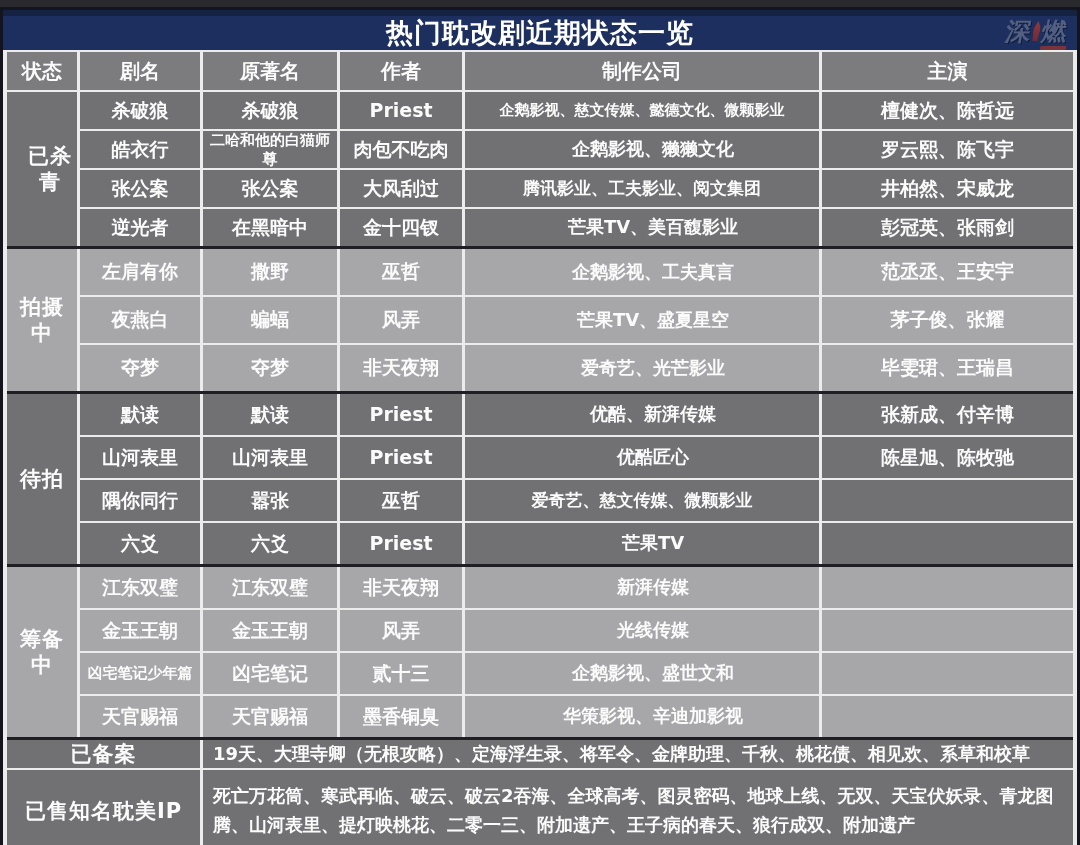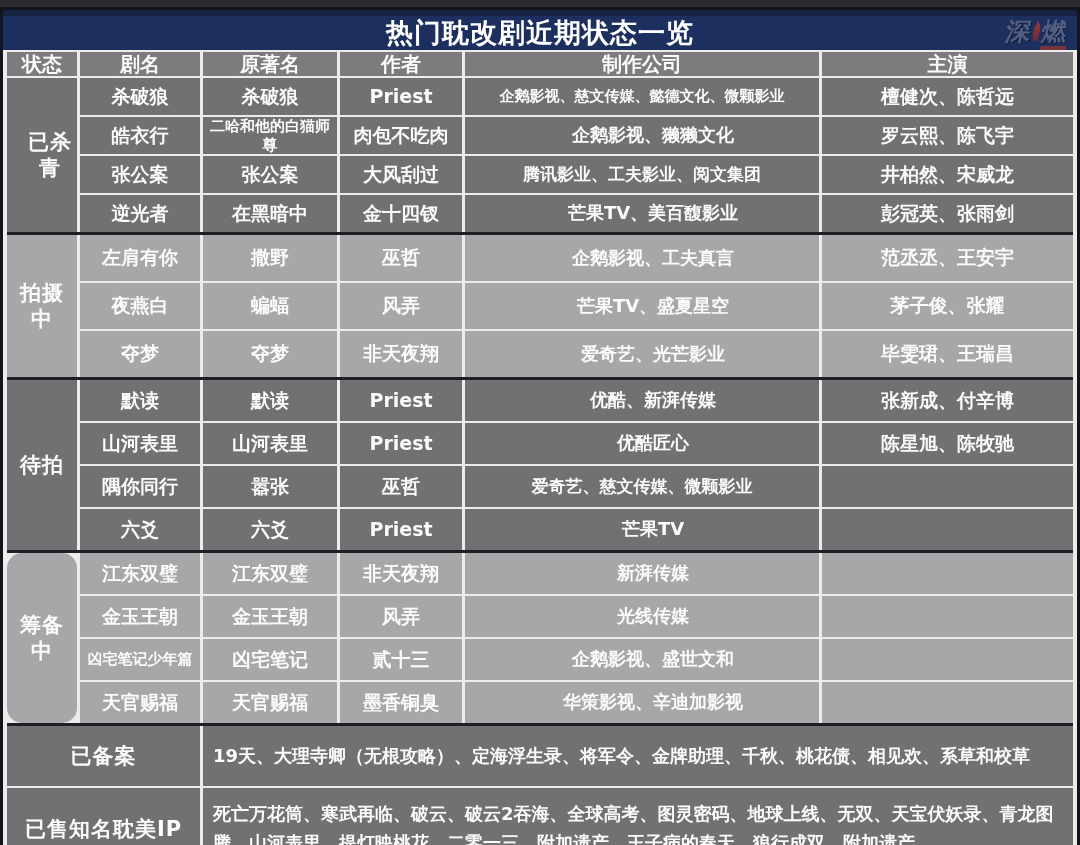--- a/index.html
+++ b/index.html
@@ -57,21 +57,21 @@
   }
   .cell{
     display:flex;align-items:center;justify-content:center;
     text-align:center;color:#fbfbfb;font-weight:bold;
     padding:0 4px;line-height:1.25;
   }
   .dark  .cell{background:#717174;}
   .light .cell{background:#a7a7aa;}
 
   .header-row{margin-top:2px;}
-  .header-row .cell{background:#7c7c7f;height:24px;font-size:20px;}
+  .header-row .cell{background:#7c7c7f;height:38px;font-size:20px;}
 
   .section{border-top:3px solid #1e1e24;}
   .section.first{border-top:none;margin-top:2px;}
   .s1 .grid{grid-auto-rows:37px;}
   .s2 .grid{grid-auto-rows:46px;}
   .s3 .grid{grid-auto-rows:41px;}
   .s4 .grid{grid-auto-rows:41px;}
 
   .status-cell{font-size:21px;letter-spacing:1px;}
   .fs19{font-size:19px;}
@@ -83,21 +83,21 @@
   .footer{border-top:3px solid #1e1e24;}
   .fgrid{
     display:grid;grid-template-columns:193px 1fr;gap:2px 3px;background:#ececec;
   }
   .fgrid .cell{background:#717174;}
   .f-label{font-size:21px;letter-spacing:1px;}
   .f-content{
     justify-content:flex-start;text-align:left;
     font-size:18px;padding:12px 10px;line-height:1.6;
   }
-  .f1 .cell{height:60px;}
+  .f1 .cell{height:28px;}
   .f2 .cell{min-height:62px;}
 </style>
 </head>
 <body>
 
 <div class="sheet">
 
   <div class="title-bar">
     <span class="title-text">热门耽改剧近期状态一览</span>
     <span class="logo">
@@ -183,21 +183,21 @@
           <div class="cell fs19"></div>
           <div class="cell fs19">六爻</div>
           <div class="cell fs19">六爻</div>
           <div class="cell fs19">Priest</div>
           <div class="cell fs18">芒果TV</div>
           <div class="cell fs19"></div>
         </div>
       </div>
       <div class="section s4 light">
         <div class="grid">
-          <div class="cell status-cell" style="grid-row: 1 / span 4; border-radius: 15px;">筹备中</div>
+          <div class="cell status-cell" style="grid-row: 1 / span 4;">筹备中</div>
           <div class="cell fs19">江东双璧</div>
           <div class="cell fs19">江东双璧</div>
           <div class="cell fs19">非天夜翔</div>
           <div class="cell fs18">新湃传媒</div>
           <div class="cell fs19"></div>
           <div class="cell fs19">金玉王朝</div>
           <div class="cell fs19">金玉王朝</div>
           <div class="cell fs19">风弄</div>
           <div class="cell fs18">光线传媒</div>
           <div class="cell fs19"></div>

